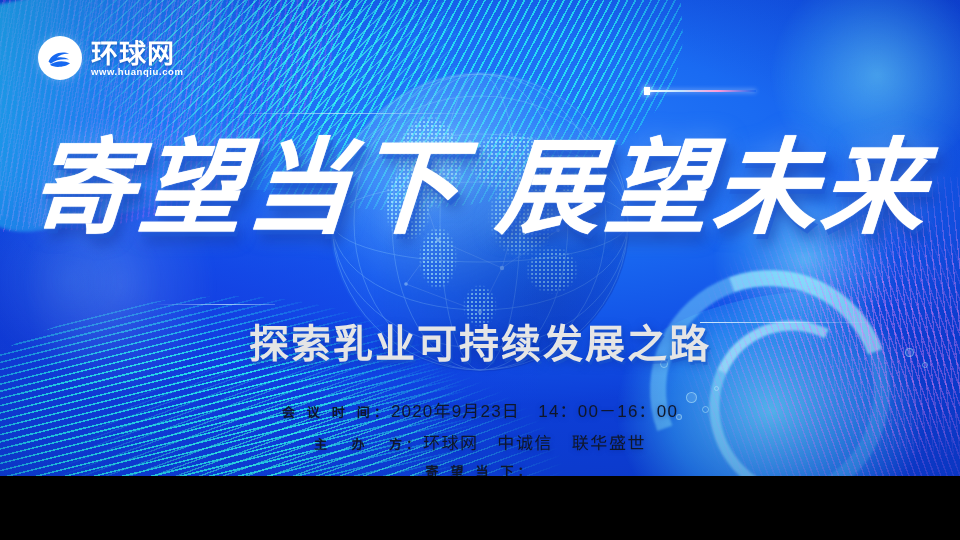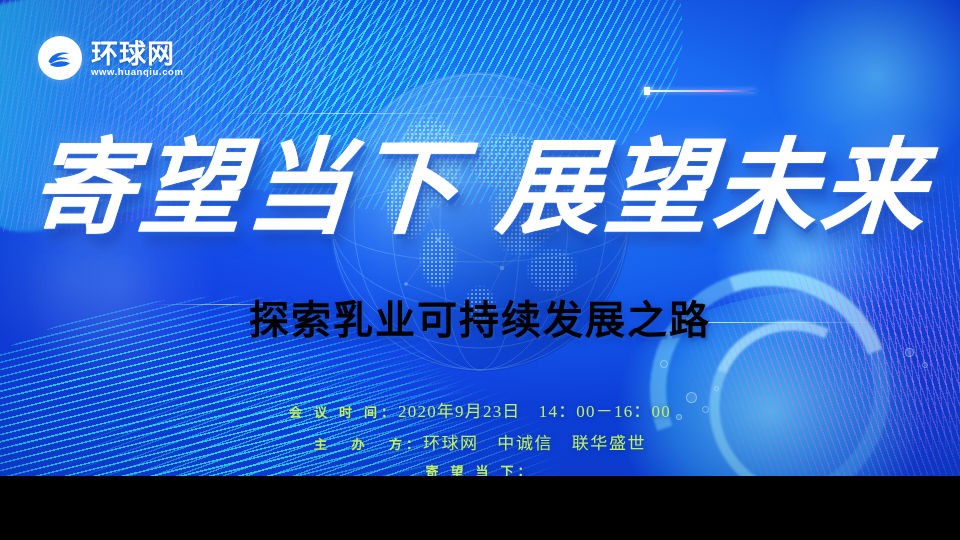--- a/index.html
+++ b/index.html
@@ -279,39 +279,39 @@
     text-shadow:
       0 0 1px rgba(255,255,255,.9),
       3px 5px 0 rgba(30,90,215,.55),
       6px 10px 14px rgba(8,40,150,.55),
       0 0 26px rgba(180,225,255,.35);
   }
   .headline .gap{display:inline-block;width:34px;}
 
   
   .subtitle{
-    position:absolute;left:0;right:0;top:288px;
+    position:absolute;left:0;right:0;top:312px;
     text-align:center;
     font-family:"DejaVu Sans","Liberation Sans",sans-serif;
-    font-size:40px;font-weight:700;color:#000000;
+    font-size:40px;font-weight:700;color:#e5e5e5;
     letter-spacing:2px;white-space:nowrap;
     text-shadow:
       2px 3px 0 rgba(25,85,205,.50),
       0 3px 10px rgba(8,40,150,.50);
   }
 
   
   .info{
     position:absolute;left:0;right:0;top:397px;
     display:flex;flex-direction:column;align-items:center;gap:7px;
   }
   .info-row{
     display:flex;align-items:baseline;
-    color:#bef264;white-space:nowrap;
-    font-family:Liberation Serif, serif;
+    color:#0f172a;white-space:nowrap;
+    font-family:Liberation Sans, sans-serif;
     text-shadow:0 1px 4px rgba(8,40,150,.55);
   }
   .info-label{
     font-size:13px;font-weight:700;letter-spacing:4px;
     width:92px;text-align:justify;text-align-last:justify;
   }
   .info-colon{font-size:13px;font-weight:700;margin:0 4px 0 0;}
   .info-value{font-size:17px;font-weight:500;letter-spacing:1.2px;}
   .info-value.sp{letter-spacing:1.6px;}
 </style>

